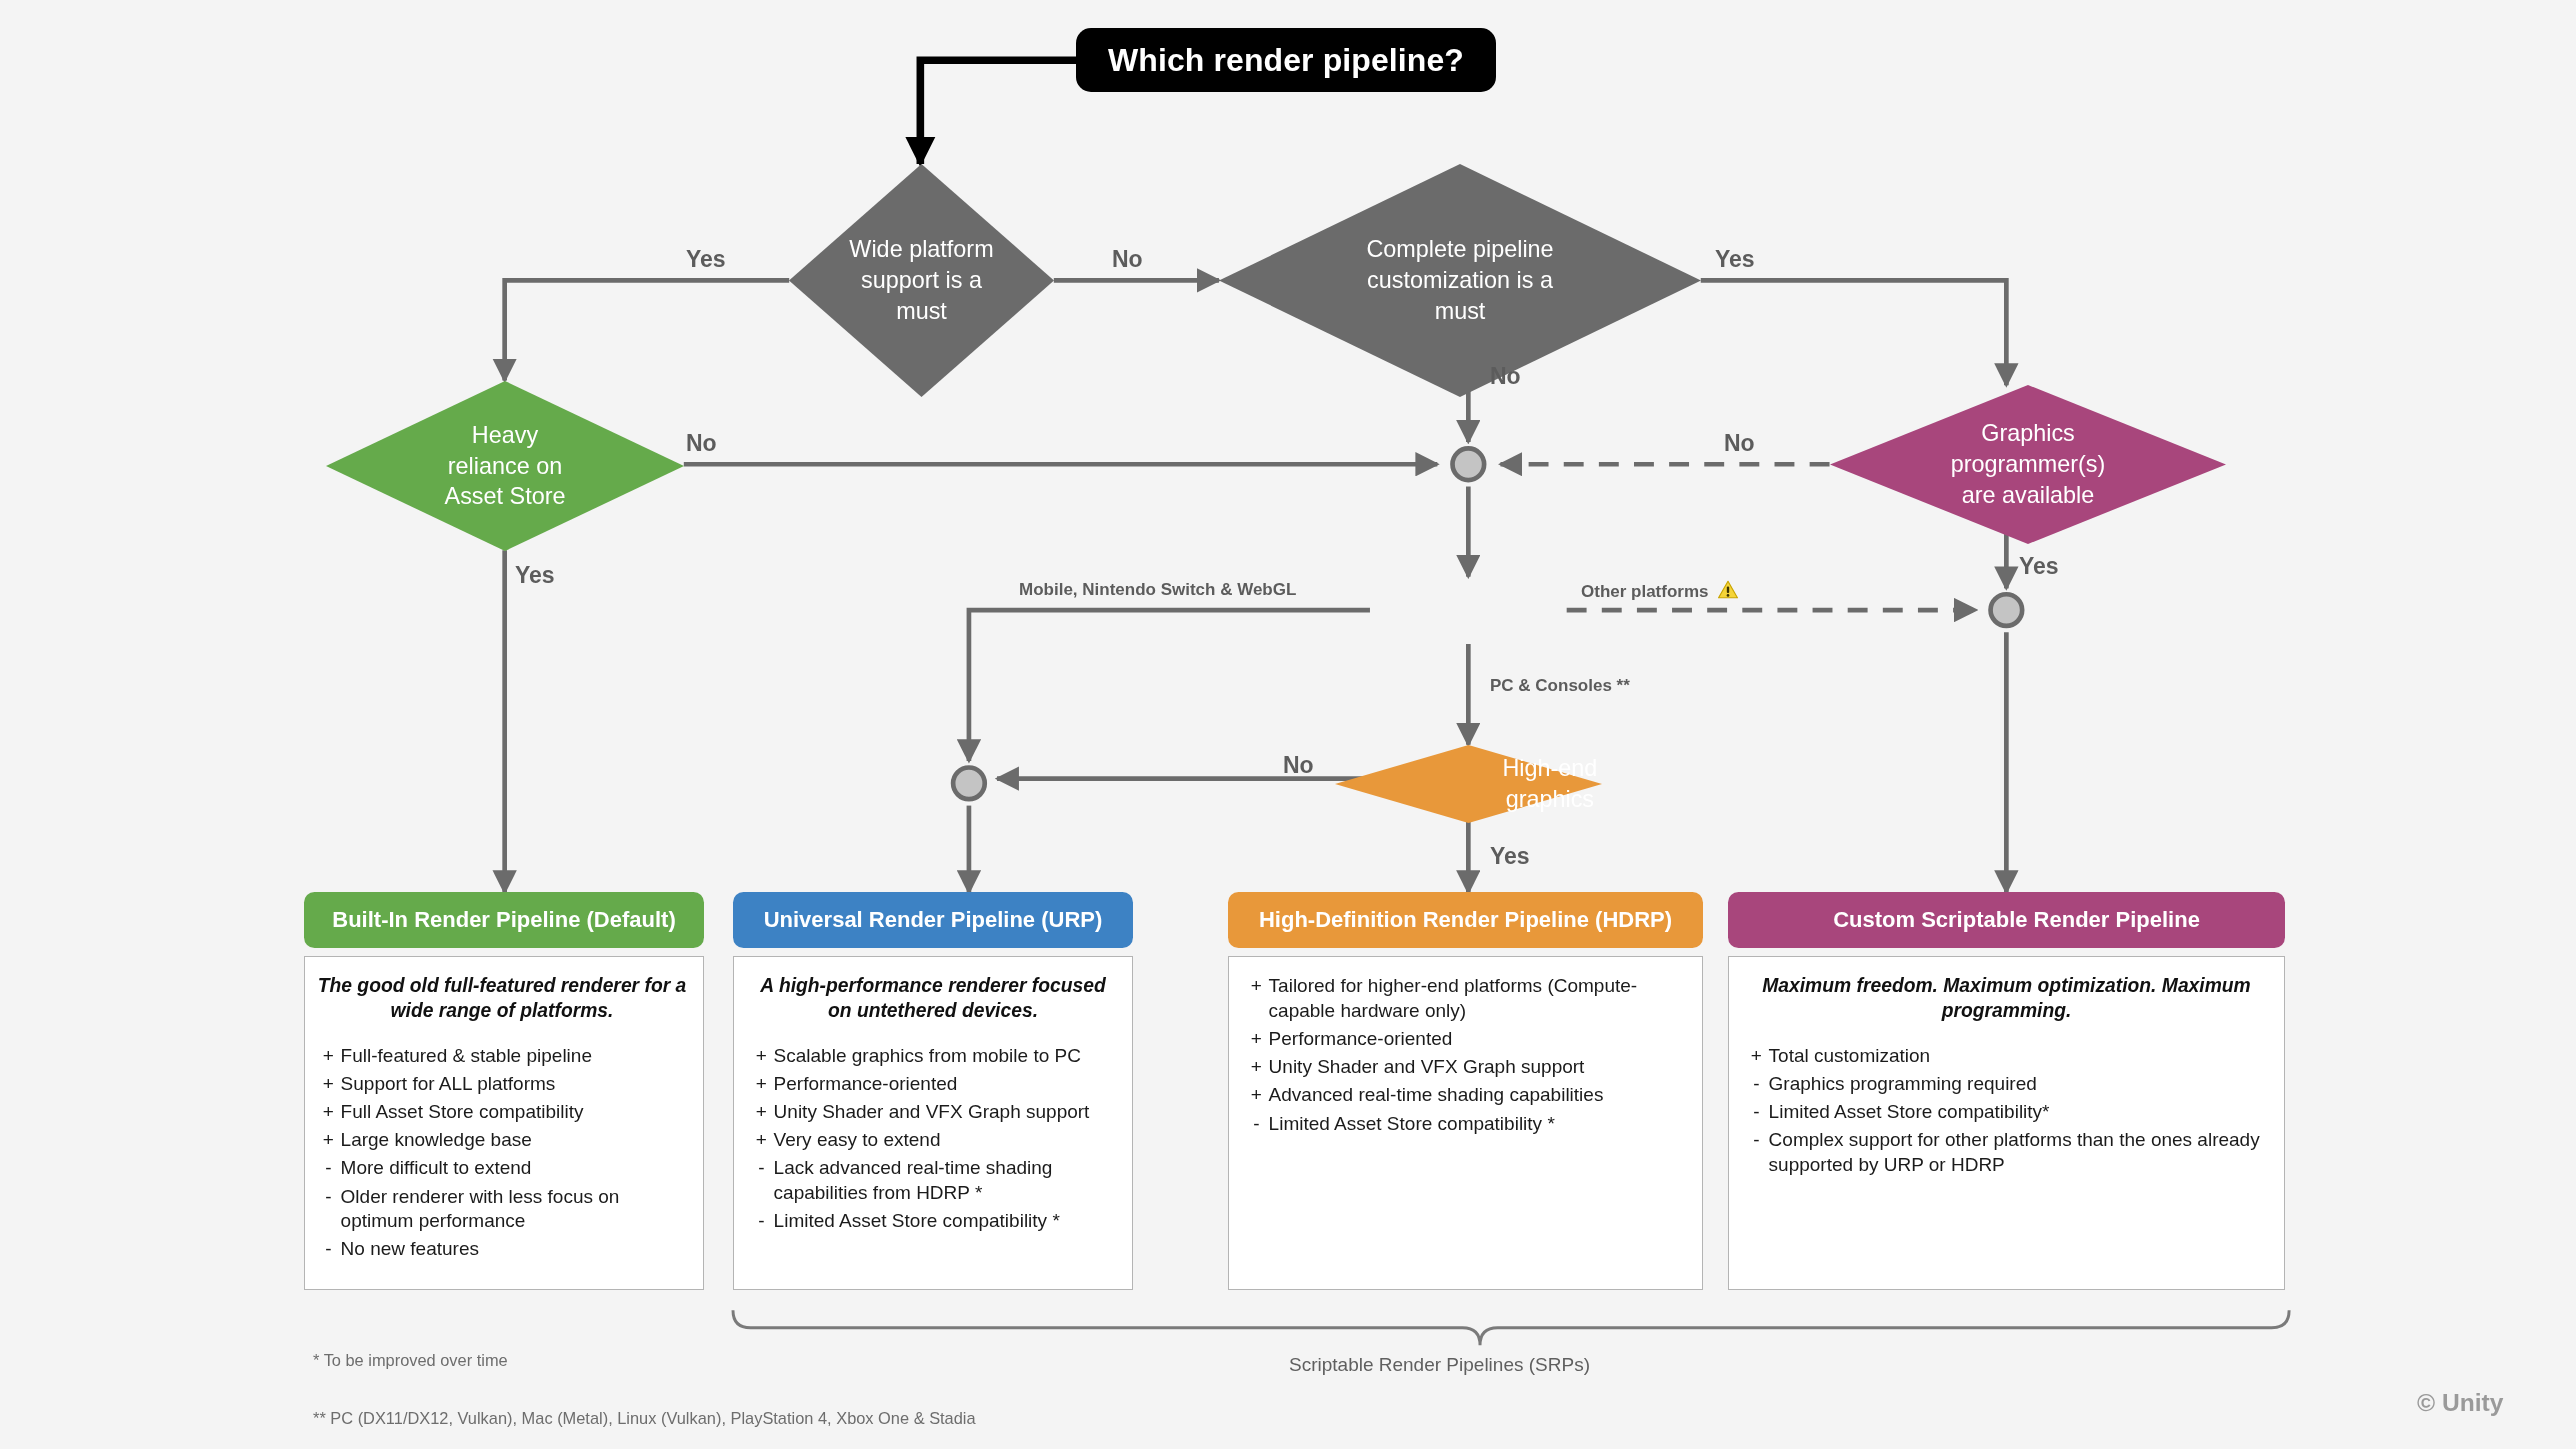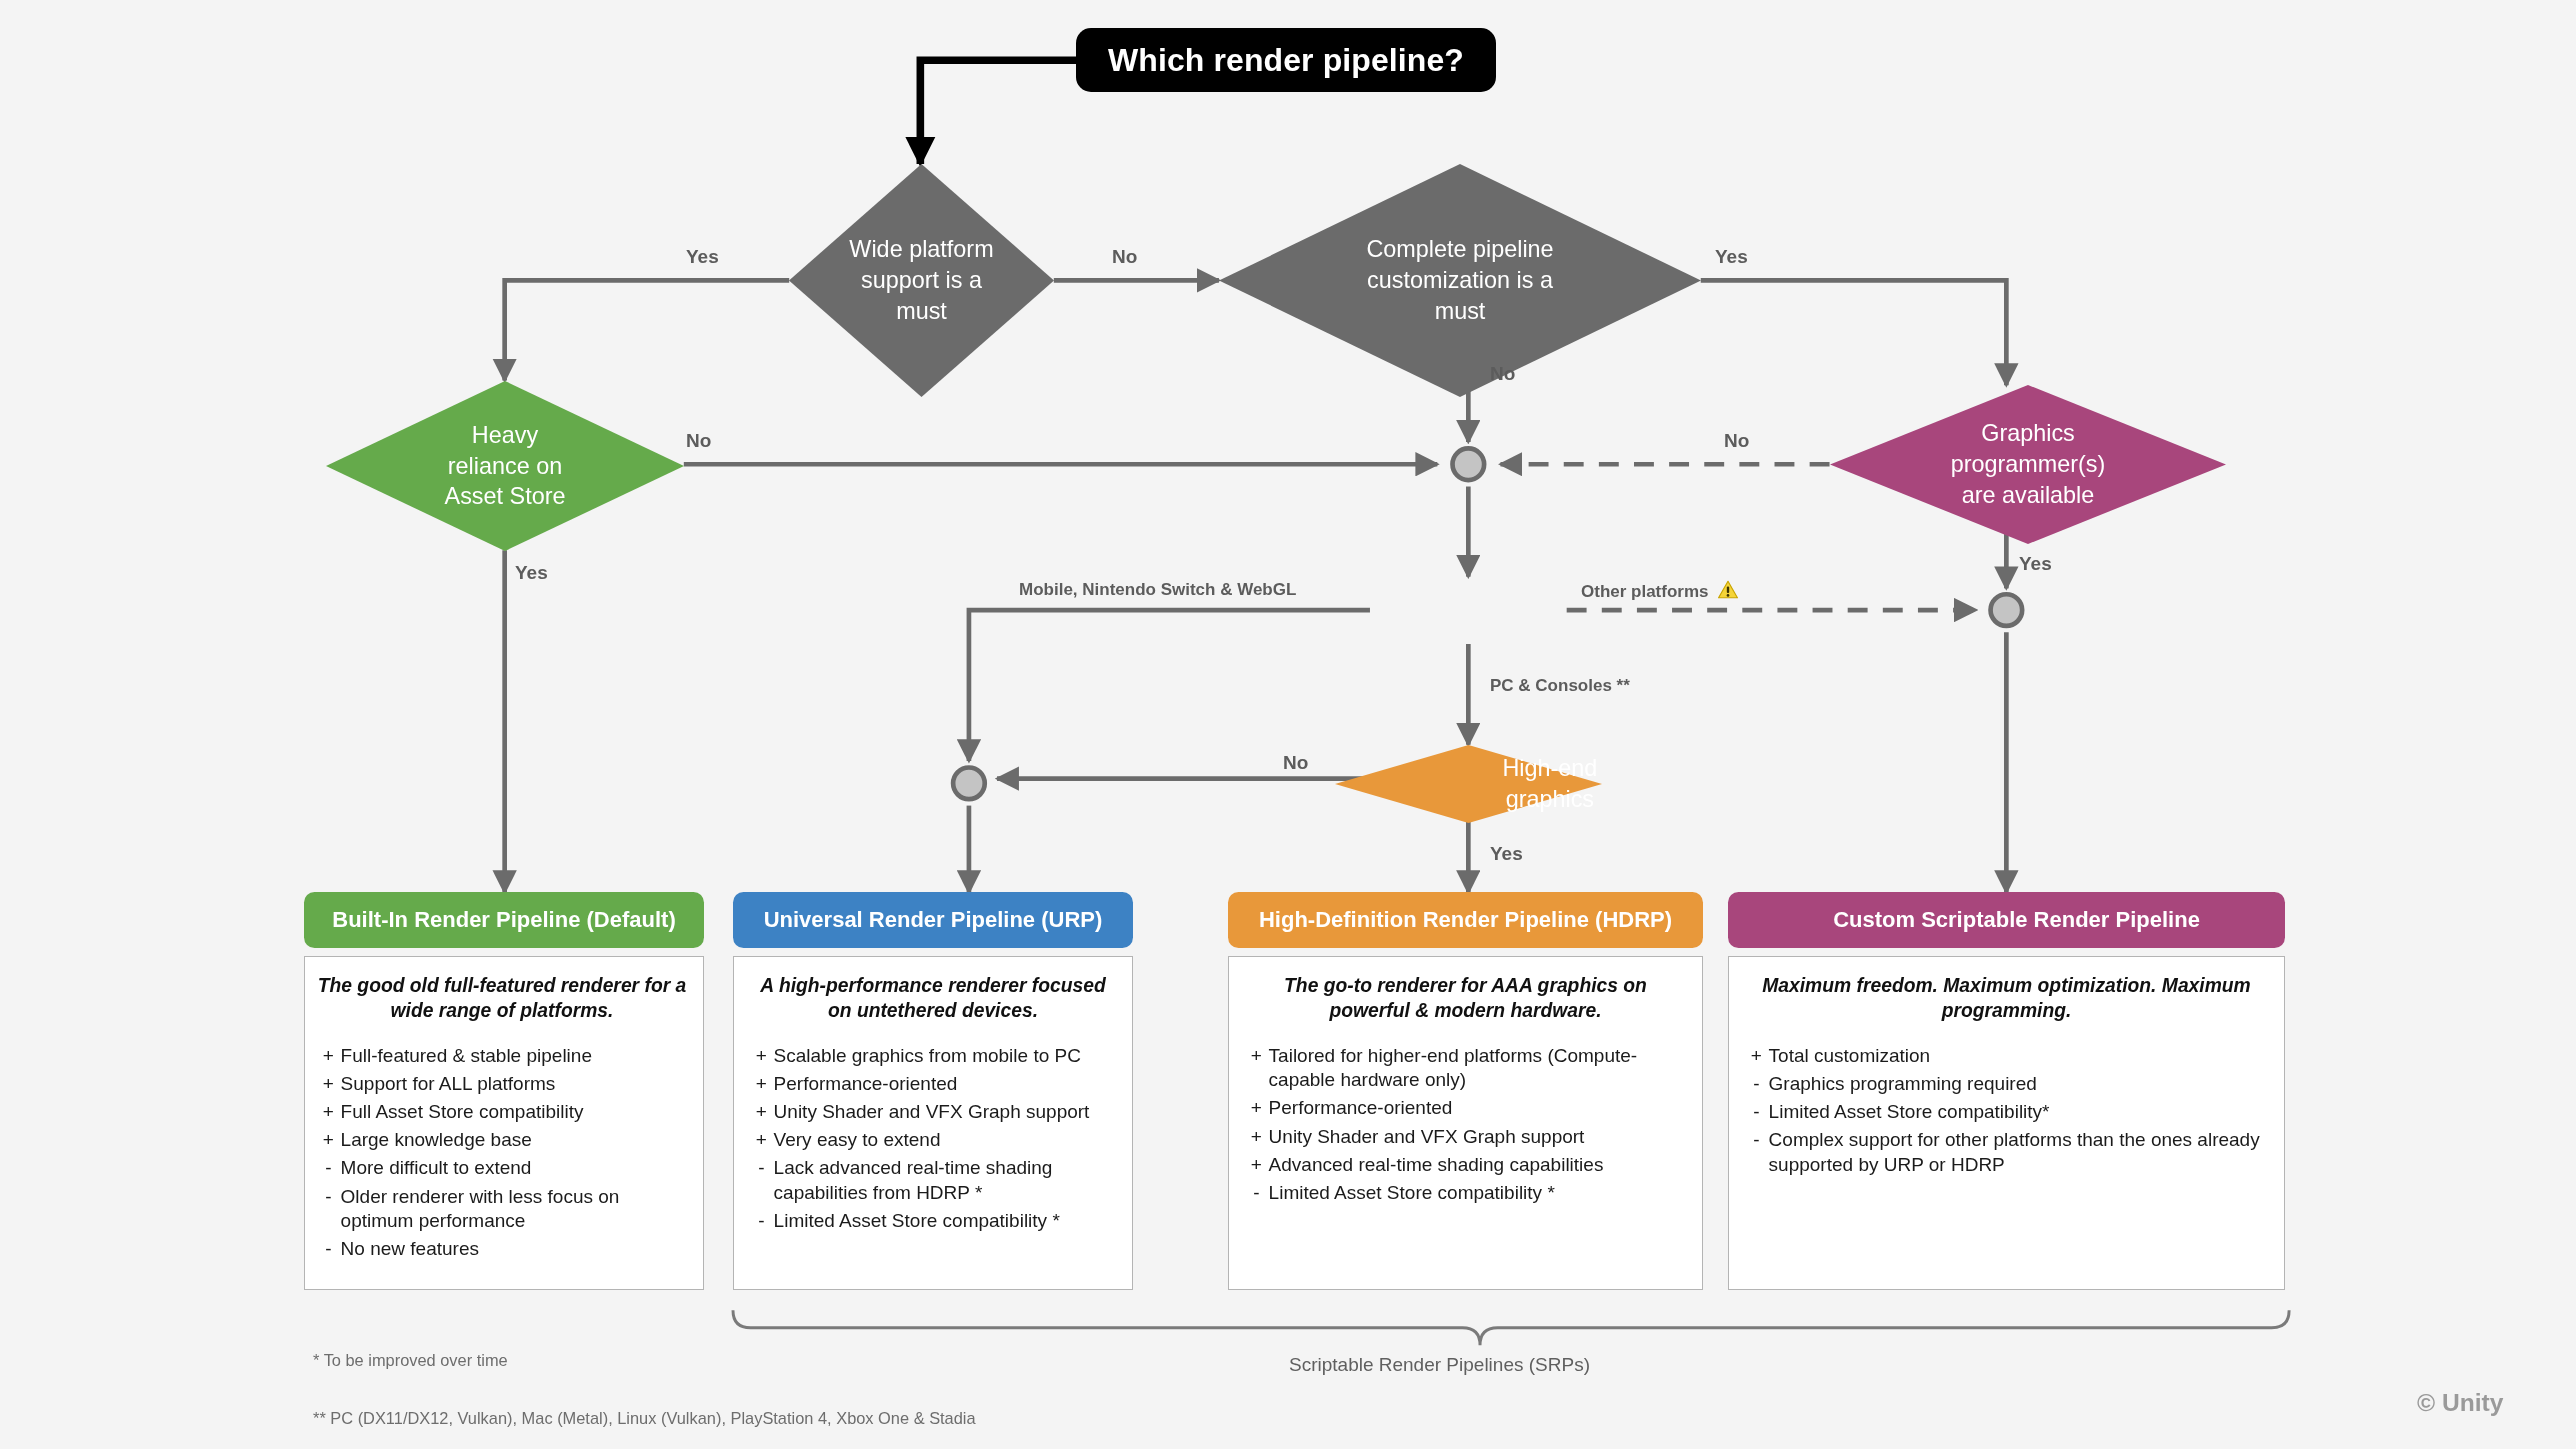--- a/index.html
+++ b/index.html
@@ -61,21 +61,21 @@
     font-size: 23.4px;
     line-height: 1.32;
     padding: 0 4.7px;
     white-space: pre-line;
   }
 
   
   .elabel {
     position: absolute;
     color: #5c5c5c;
-    font-size: 19px;
+    font-size: 23px;
     font-weight: bold;
     white-space: nowrap;
   }
   .elabel.small {
     font-size: 17px;
   }
   .warn-icon {
     display: inline-block;
     vertical-align: -1.8px;
     margin-left: 4.7px;
@@ -346,21 +346,20 @@
             <span class="sign">-</span>
             <span class="txt">Limited Asset Store compatibility *</span>
           </li>
       </ul>
     </div>
   </div>
 
   <div class="card" style="left:1228px; top:892px; width:475px;">
     <div class="card-header" style="background:#e8983a;">High-Definition Render Pipeline (HDRP)</div>
     <div class="card-body" style="min-height:334px;">
-      <p class="card-tagline">The go-to renderer for AAA graphics on powerful &amp; modern hardware.</p>
       <ul class="bullets">
         <li>
             <span class="sign">+</span>
             <span class="txt">Tailored for higher-end platforms (Compute-capable hardware only)</span>
           </li>
         <li>
             <span class="sign">+</span>
             <span class="txt">Performance-oriented</span>
           </li>
         <li>

